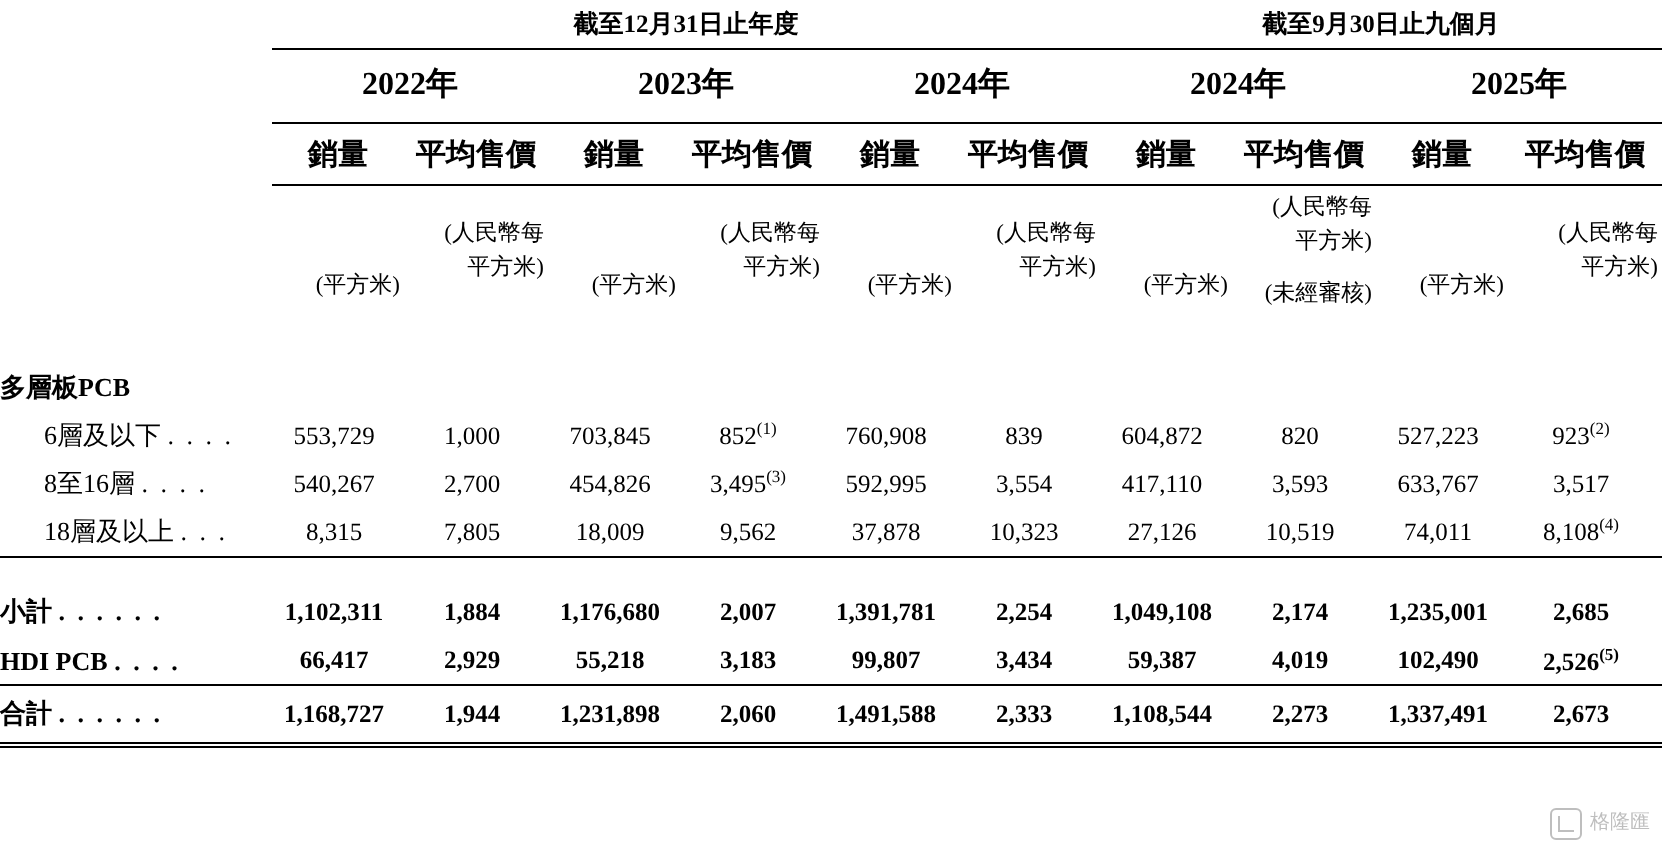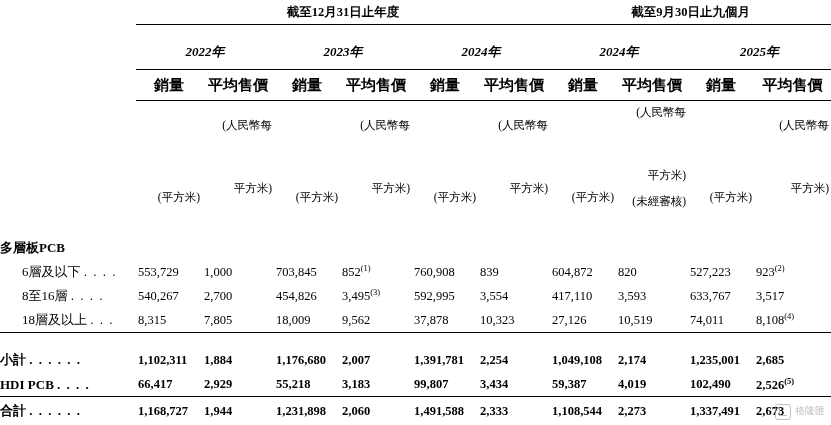--- a/index.html
+++ b/index.html
@@ -27,56 +27,55 @@
     text-align: center;
     font-weight: bold;
     font-size: 12.5px;
     padding: 4px 0 3px 0;
     border-bottom: 1px solid #000;
     white-space: nowrap;
   }
   .yr {
     text-align: center;
     font-weight: bold;
-    font-size: 13px;
-    padding: 18px 0 8px 0;
+    font-size: 16px;
+    padding: 7px 0 8px 0;
     border-bottom: 1px solid #000;
     white-space: nowrap;
-    font-style: italic;
   }
   .colh {
     text-align: center;
     font-weight: bold;
     font-size: 15px;
     padding: 6px 2px 5px 2px;
     border-bottom: 1px solid #000;
     white-space: nowrap;
   }
   .unit {
     text-align: right;
     font-size: 11.5px;
     padding: 3px 2px 0 2px;
     line-height: 1.45;
     white-space: nowrap;
   }
-  .unit .l2 { display:block;margin-top:46px; }
+  .unit .l2 { display:block; }
   .unit .note { display:block; padding-top: 10px; font-size: 11.5px; }
   .spacer td { height: 26px; }
 
   
   td.lbl {
     font-size: 13px;
     white-space: nowrap;
     padding: 3px 0 3px 0;
     text-align: left;
   }
   td.lbl.bold { font-weight: bold; }
   td.ind { padding-left: 22px; }
   td.num {
-    text-align: left;
+    text-align: center;
     font-size: 12.5px;
     padding: 3px 6px 3px 2px;
     white-space: nowrap;
   }
   td.num.bold { font-weight: bold; }
   sup { font-size: 8.5px; vertical-align: super; }
   .dots { letter-spacing: 1.5px; }
 
   tr.rule-top td { border-top: 1px solid #000; }
   tr.sub td { padding-top: 18px; padding-bottom: 4px; }

